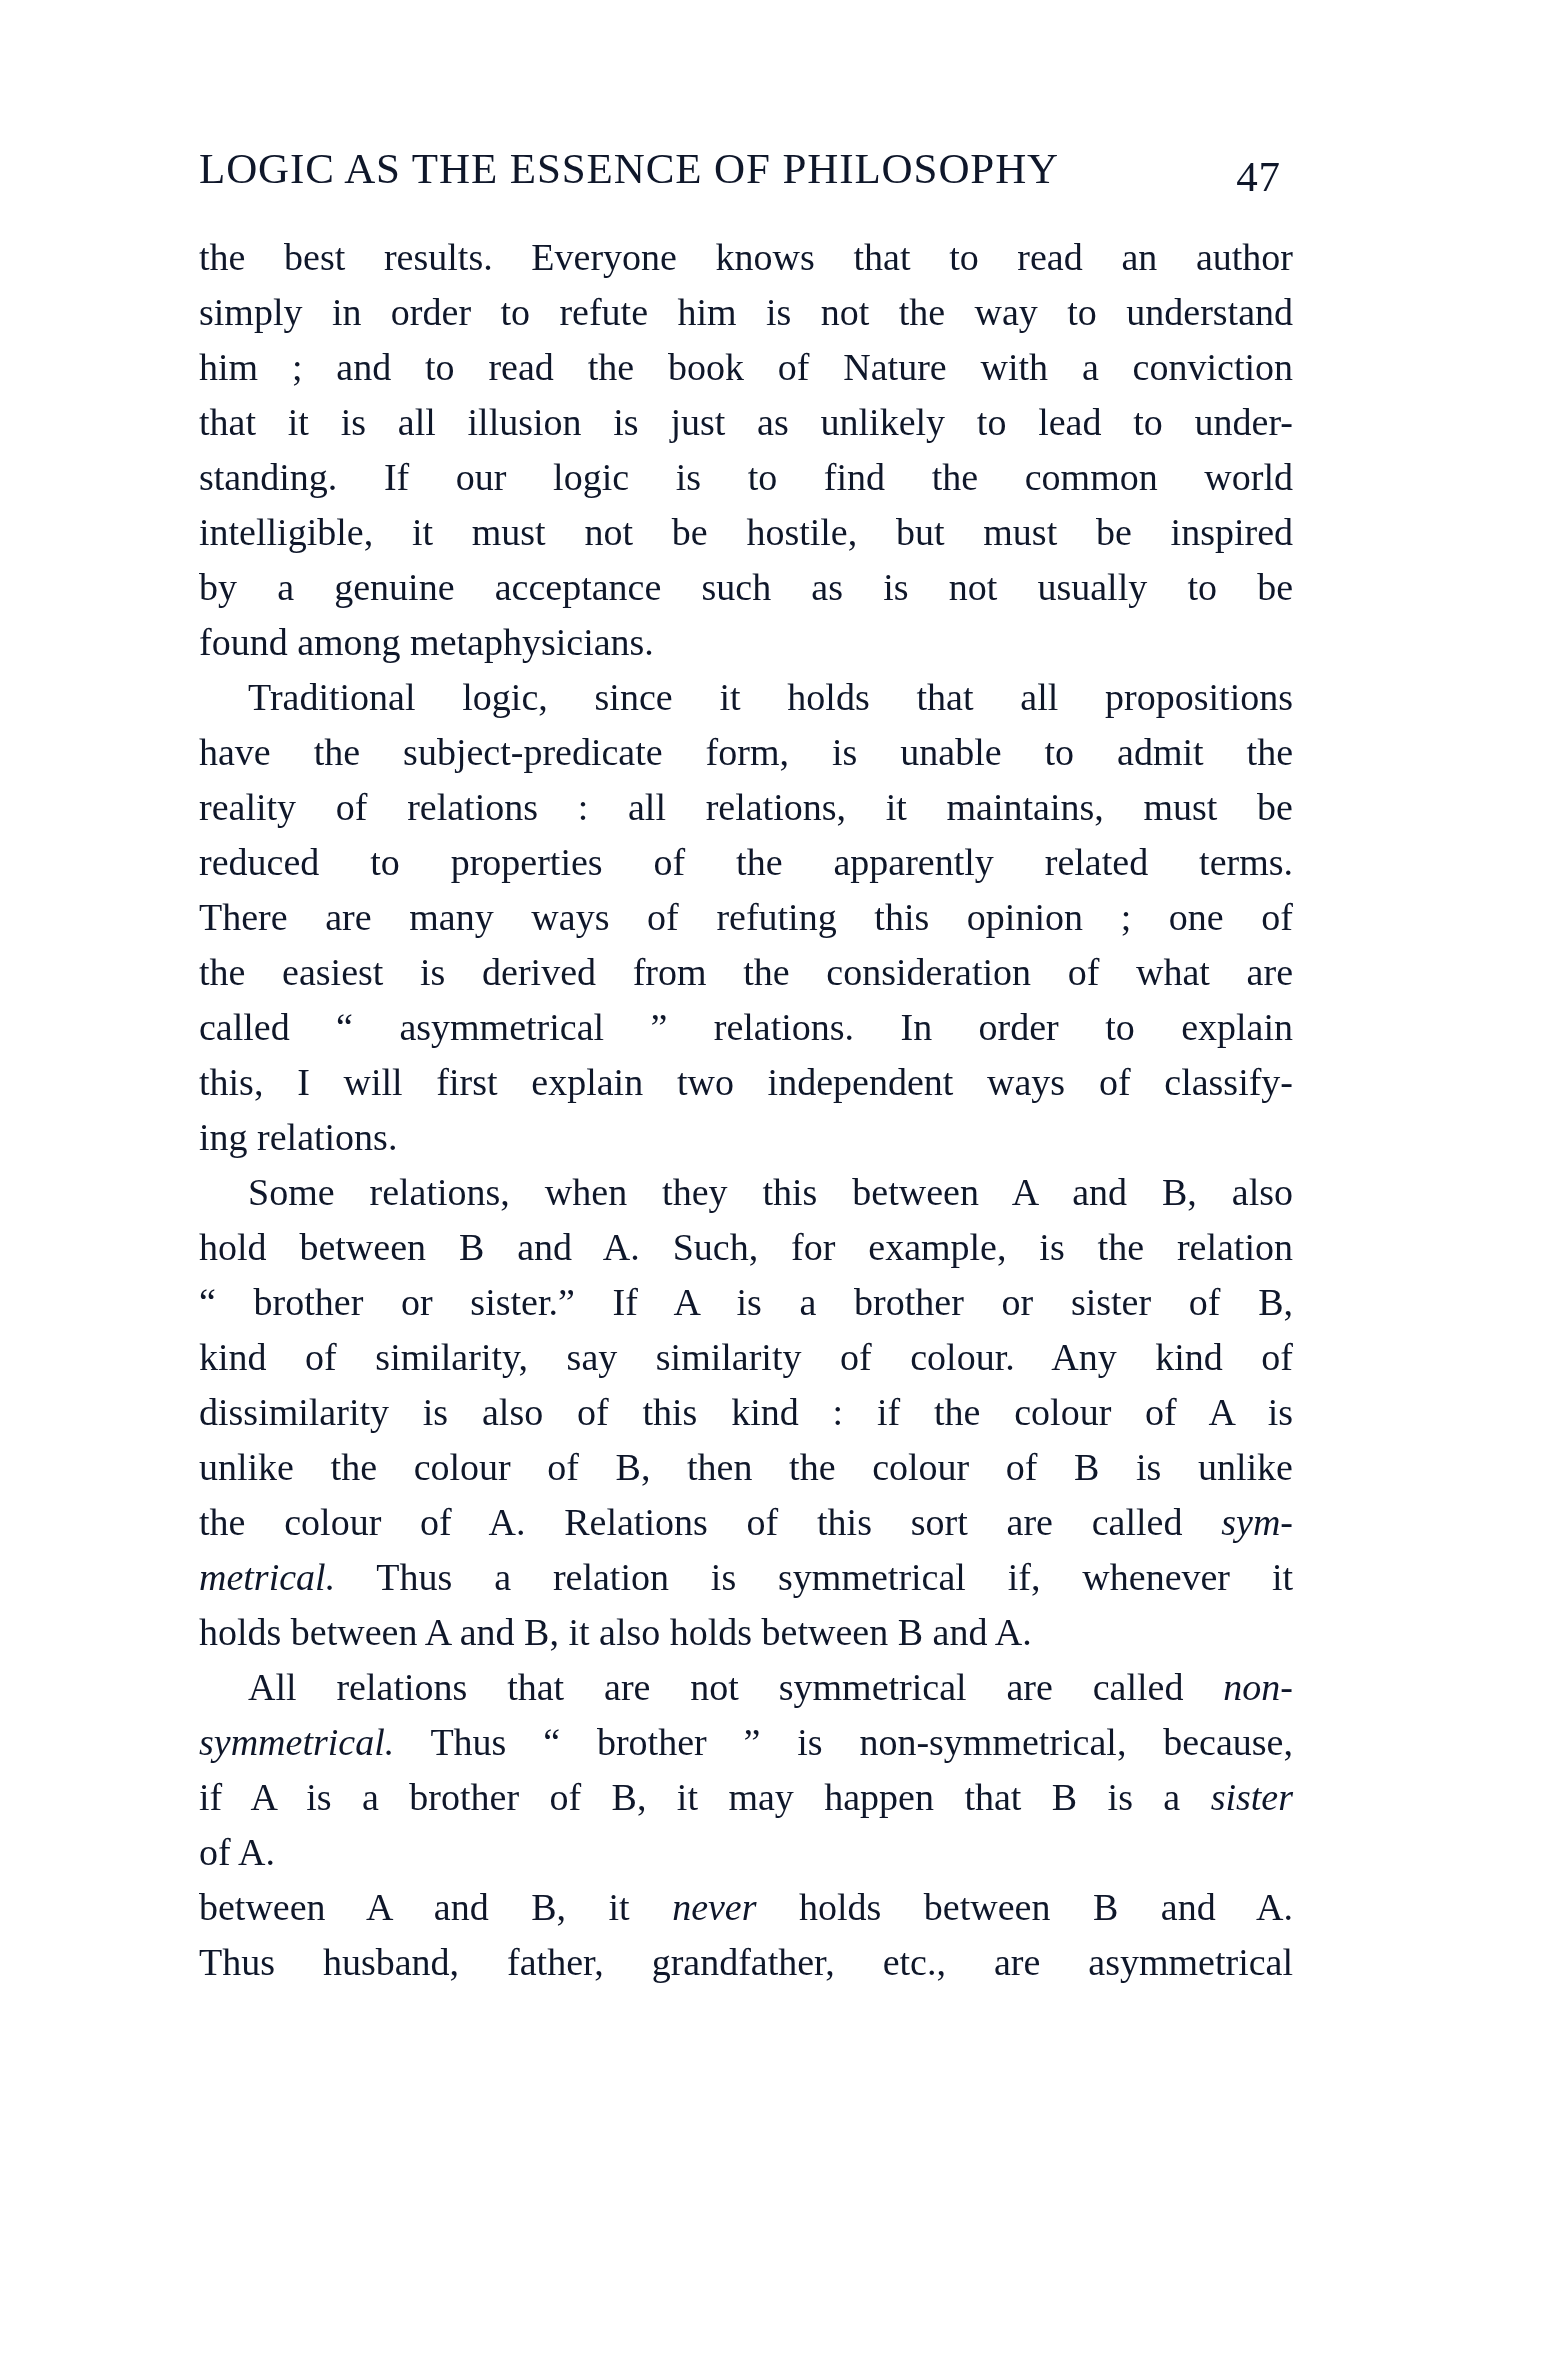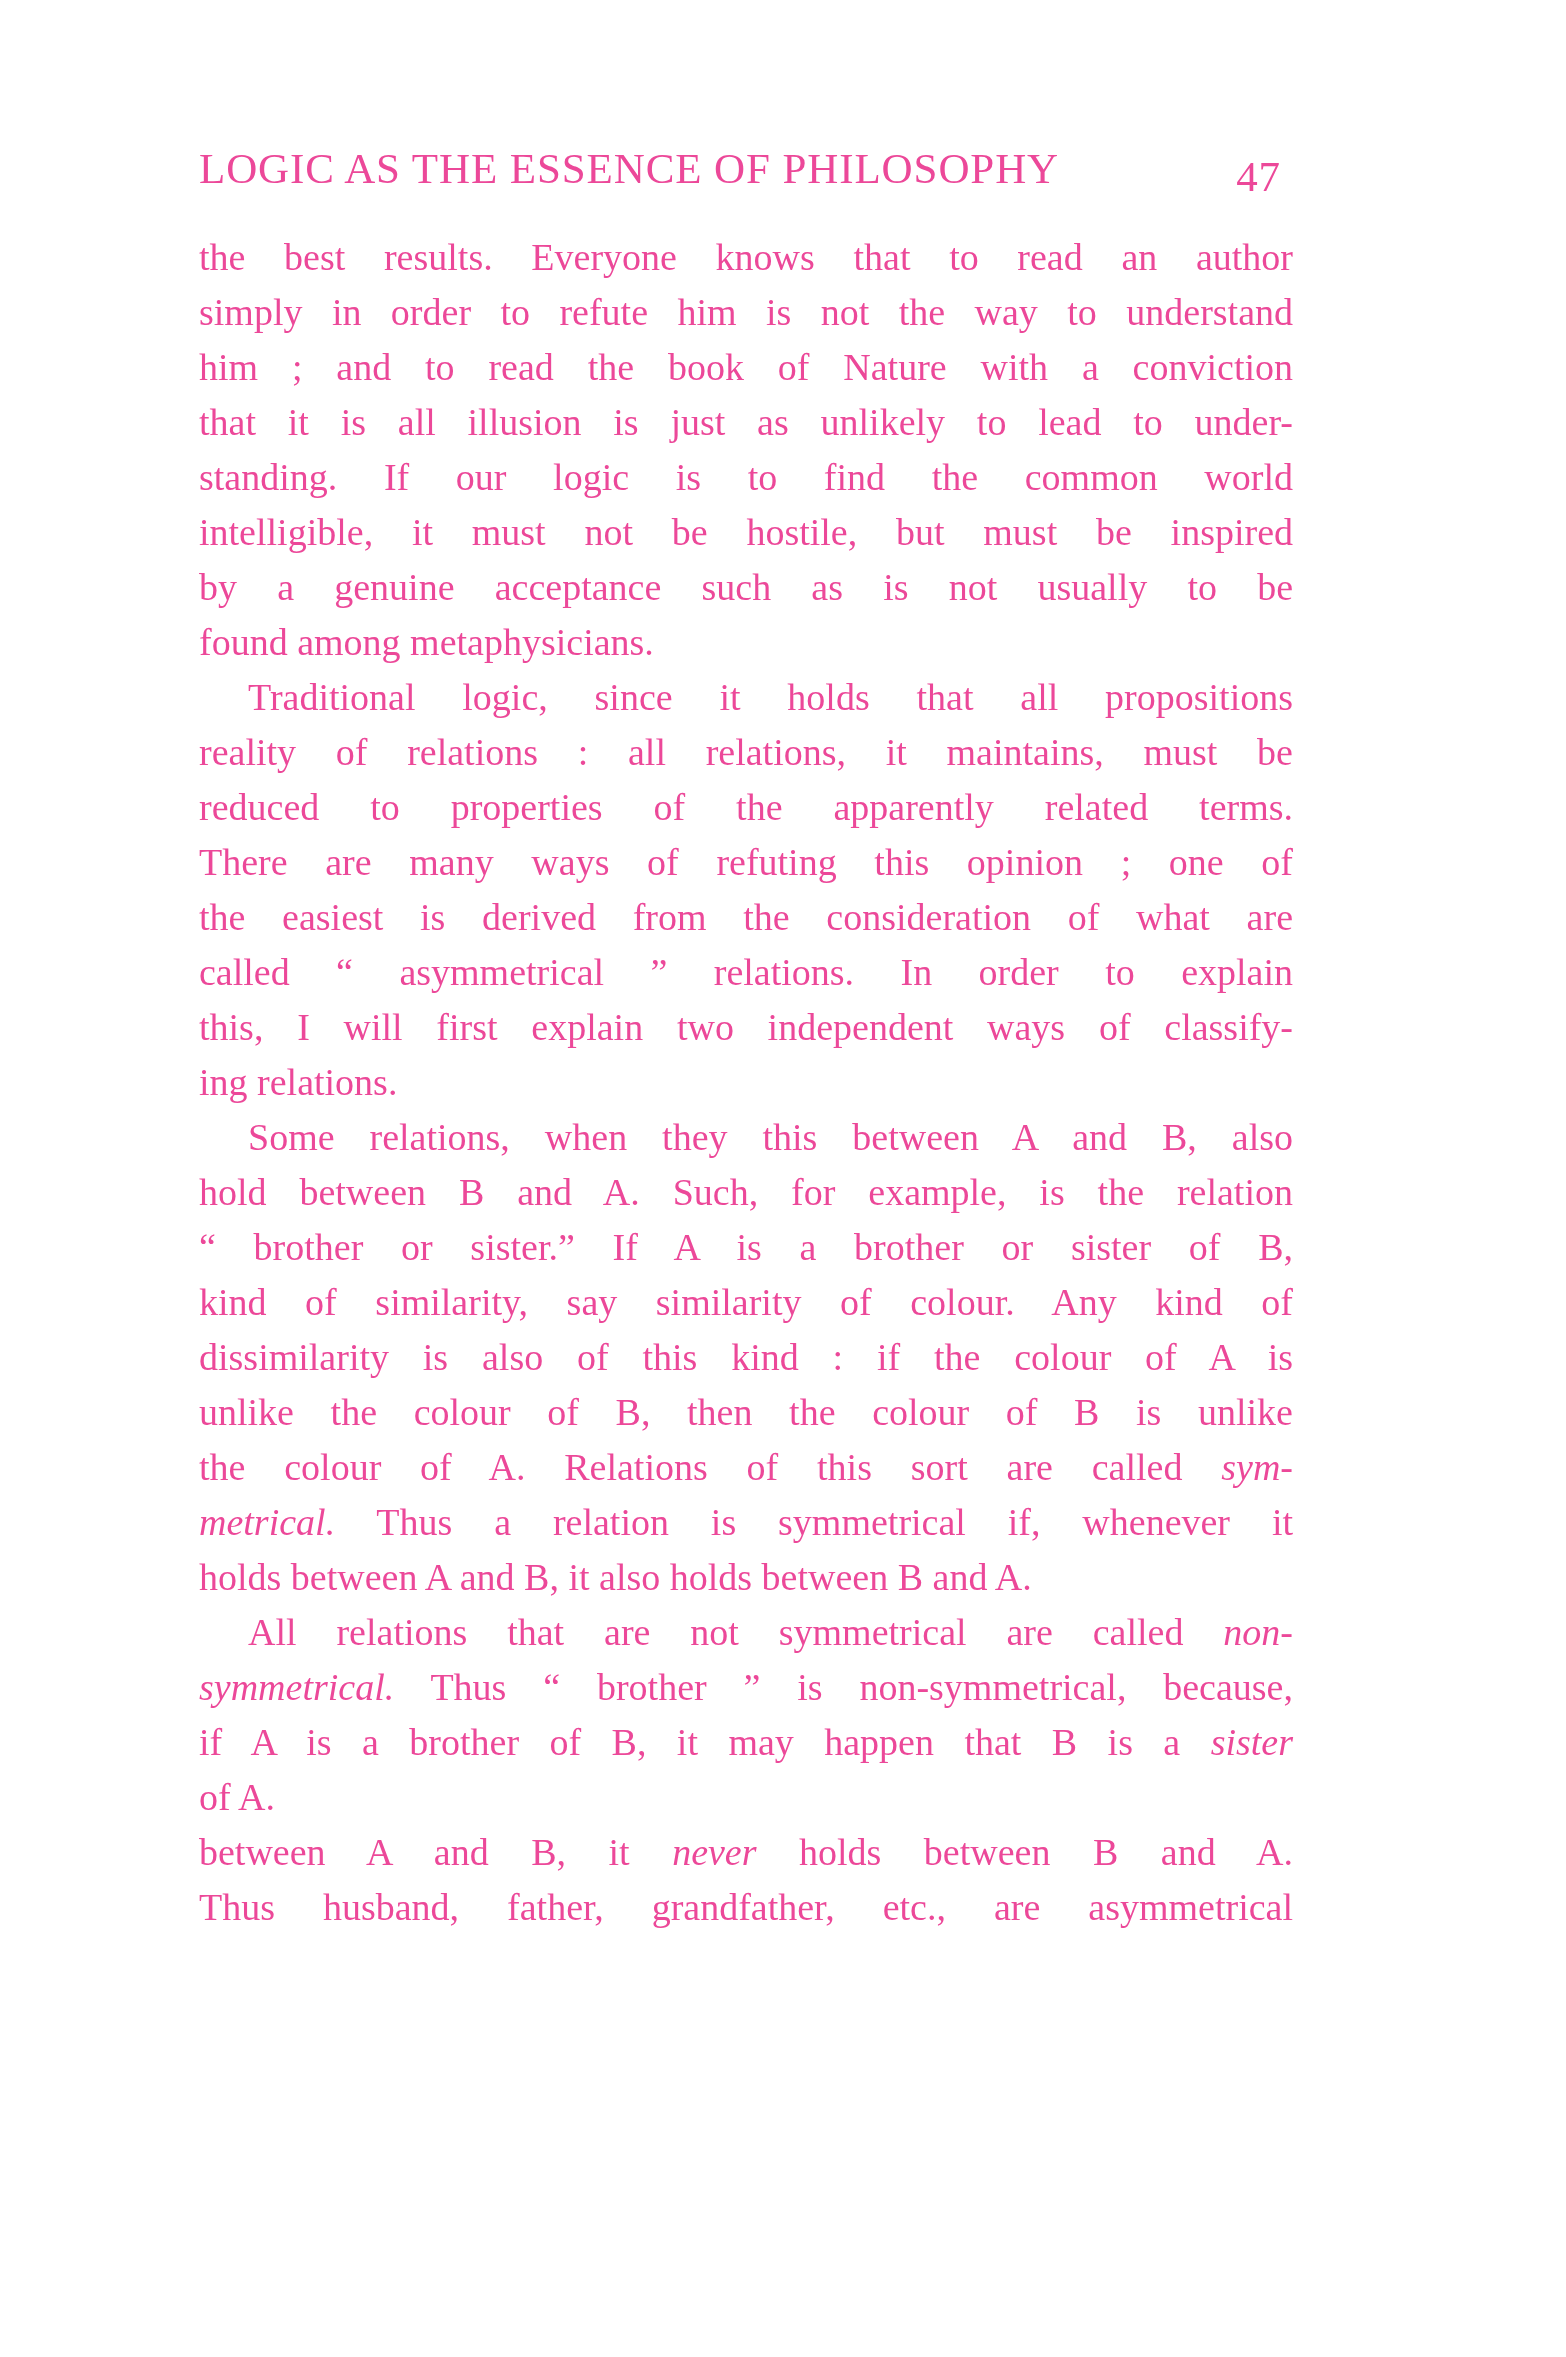--- a/index.html
+++ b/index.html
@@ -1,19 +1,19 @@
 <!DOCTYPE html>
 <html style="font-size:15px"><head>
 <meta charset="utf-8">
 <style>
   html, body { margin: 0; padding: 0; background: #ffffff; }
   body { width: 1567px; height: 2357px; position: relative; overflow: hidden; }
   .page {
     position: absolute; left: 0; top: 0; width: 1567px; height: 2357px;
-    background: #ffffff; color: #ec4899;
+    background: #ffffff; color: #0f172a;
     font-family: "Liberation Serif", "DejaVu Serif", serif;
   }
   .running-head {
     position: absolute; left: 199px; top: 141px; width: 1094px;
     font-size: 43px; letter-spacing: 0.9px; line-height: 56px;
   }
   .running-head .title { position: absolute; left: 0; top: 0; white-space: nowrap; }
   .running-head .pageno { position: absolute; right: 12px; top: 7.5px; font-size: 43px; }
   .body-text {
     position: absolute; left: 199px; top: 230px; width: 1094px;
@@ -39,20 +39,21 @@
         <span class="line">simply in order to refute him is not the way to understand</span>
         <span class="line">him ; and to read the book of Nature with a conviction</span>
         <span class="line">that it is all illusion is just as unlikely to lead to under-</span>
         <span class="line">standing.  If our logic is to find the common world</span>
         <span class="line">intelligible, it must not be hostile, but must be inspired</span>
         <span class="line">by a genuine acceptance such as is not usually to be</span>
         <span class="line last">found among metaphysicians.</span>
       </div>
       <div>
         <span class="line indent">Traditional logic, since it holds that all propositions</span>
+        <span class="line">have the subject-predicate form, is unable to admit the</span>
         <span class="line">reality of relations : all relations, it maintains, must be</span>
         <span class="line">reduced to properties of the apparently related terms.</span>
         <span class="line">There are many ways of refuting this opinion ; one of</span>
         <span class="line">the easiest is derived from the consideration of what are</span>
         <span class="line">called “ asymmetrical ” relations.  In order to explain</span>
         <span class="line">this, I will first explain two independent ways of classify-</span>
         <span class="line last">ing relations.</span>
       </div>
       <div>
         <span class="line indent">Some relations, when they this between A and B, also</span>

